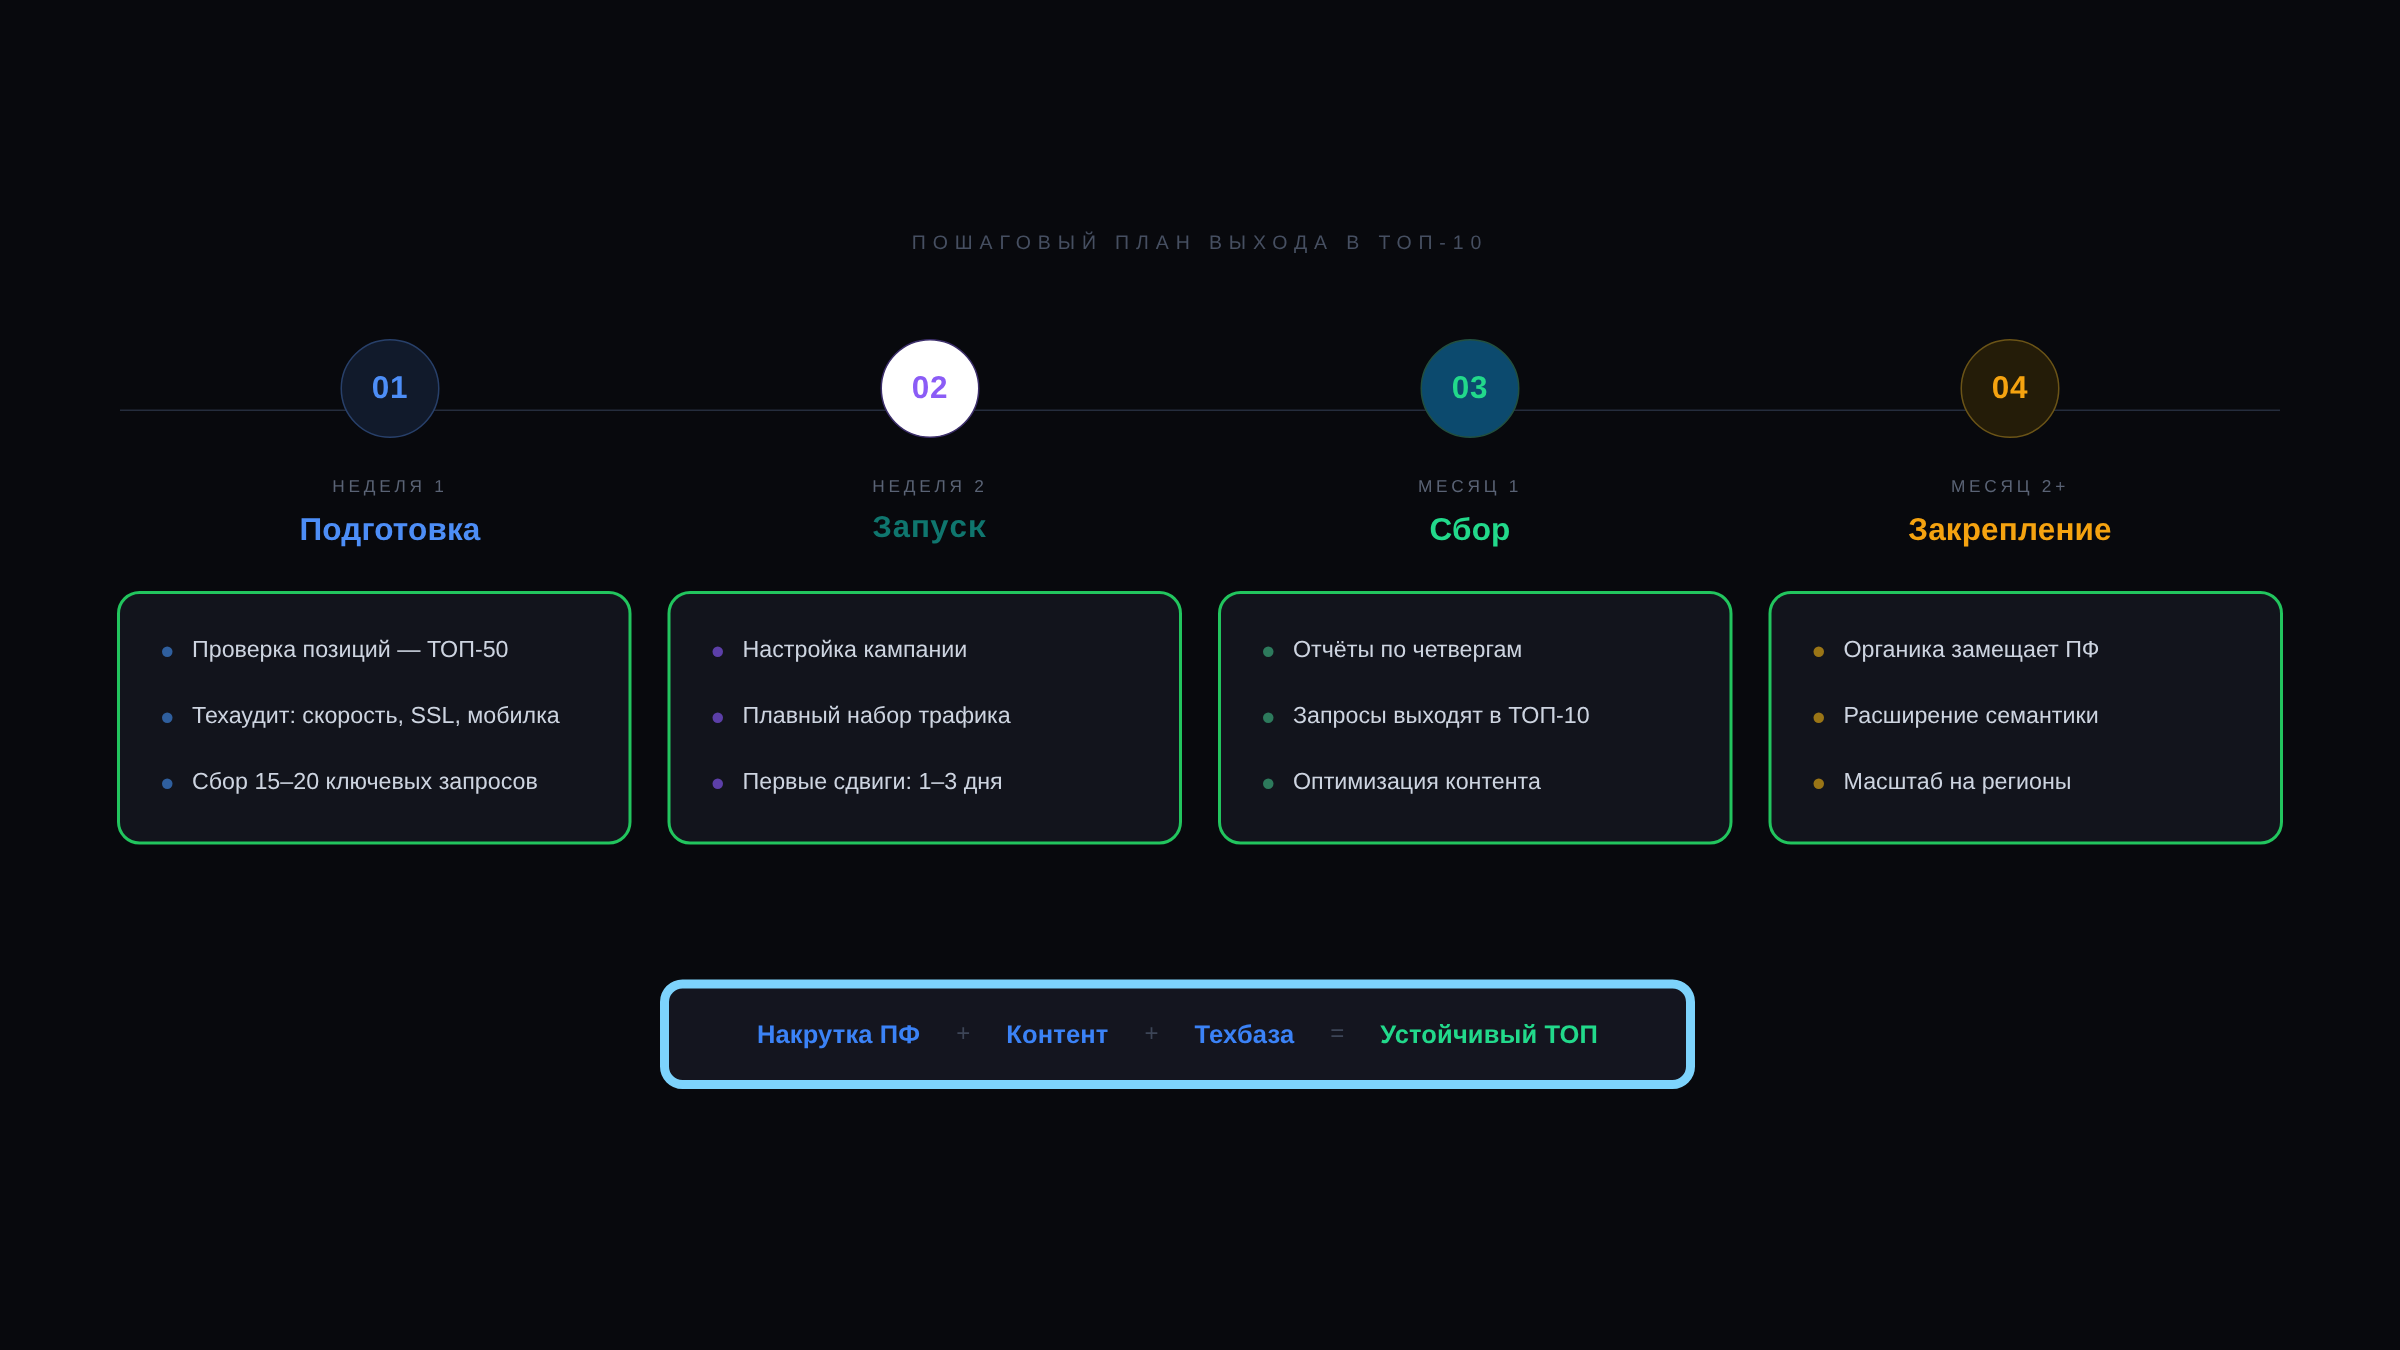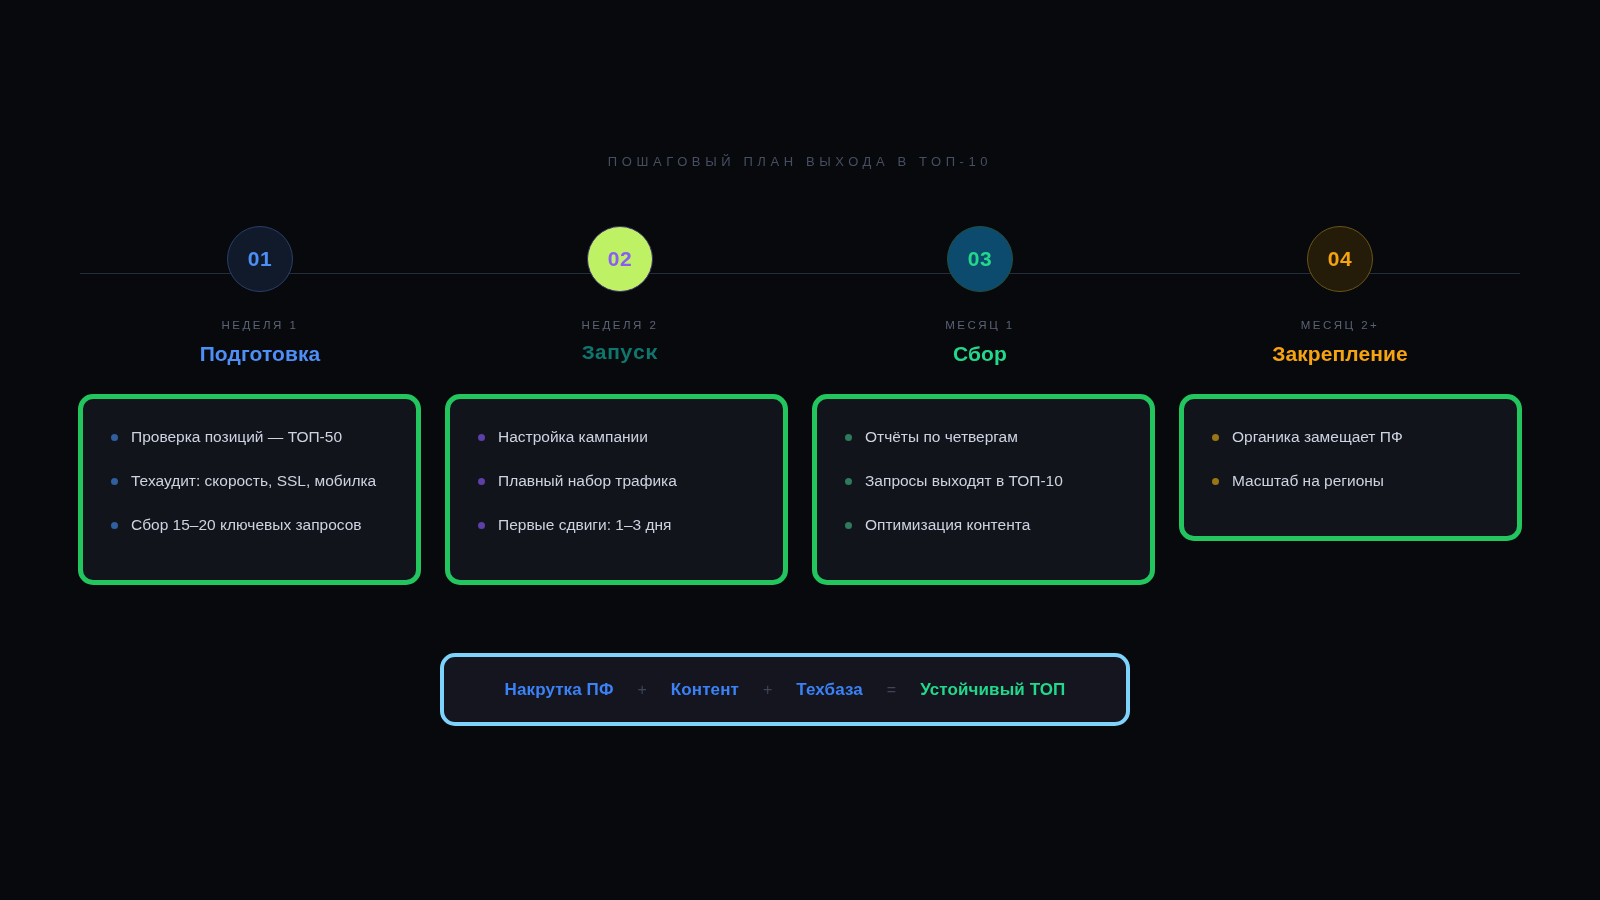--- a/index.html
+++ b/index.html
@@ -108,23 +108,23 @@
     left: 78px;
     width: 1444px;
     display: flex;
     gap: 24px;
     align-items: flex-start;
   }
 
   .card {
     flex: 1 1 0;
     background: #12141c;
-    border: 5px solid #22c55e;
+    border: 2px solid #22c55e;
     border-radius: 15px;
-    padding: 28px 26px 44px 28px;
+    padding: 28px 26px 28px 28px;
   }
 
   .card-list { list-style: none; }
 
   .card-item {
     position: relative;
     display: flex;
     align-items: flex-start;
     gap: 13px;
     font-size: 15.5px;
@@ -143,21 +143,21 @@
   }
 
   
   .formula {
     position: absolute;
     top: 653px;
     left: 440px;
     width: 690px;
     height: 73px;
     background: #14151f;
-    border: 4px solid #7dd3fc;
+    border: 6px solid #7dd3fc;
     border-radius: 15px;
     display: flex;
     align-items: center;
     justify-content: center;
     gap: 24px;
     text-align: right;
   }
 
   .formula-term {
     font-size: 17px;
@@ -180,21 +180,21 @@
 
   <div class="timeline">
     <div class="timeline-rail"></div>
     <div class="steps" id="steps-host">
         <div class="step">
           <div class="step-badge" style="background: rgb(17, 26, 43); border-color: rgb(40, 64, 106); color: rgb(77, 142, 247);">01</div>
           <div class="step-period">Неделя 1</div>
           <div class="step-title" style="color: rgb(77, 142, 247);">Подготовка</div>
         </div>
         <div class="step">
-          <div class="step-badge" style="background: #bef264; border-color: rgb(61, 47, 107); color: rgb(139, 92, 246);">02</div>
+          <div class="step-badge" style="background: #ffffff; border-color: rgb(61, 47, 107); color: rgb(139, 92, 246);">02</div>
           <div class="step-period">Неделя 2</div>
           <div class="step-title" style="color: #0f766e; font-family: Liberation Mono, monospace;">Запуск</div>
         </div>
         <div class="step">
           <div class="step-badge" style="background: #0c4a6e; border-color: rgb(35, 80, 63); color: rgb(34, 217, 139);">03</div>
           <div class="step-period">Месяц 1</div>
           <div class="step-title" style="color: rgb(34, 217, 139);">Сбор</div>
         </div>
         <div class="step">
           <div class="step-badge" style="background: rgb(36, 28, 8); border-color: rgb(107, 84, 23); color: rgb(245, 163, 16);">04</div>
@@ -251,20 +251,24 @@
             <span class="bullet" style="background: rgb(45, 122, 92);"></span>
             <span>Оптимизация контента</span>
           </li>
         </ul>
       </div>
       <div class="card">
         <ul class="card-list">
           <li class="card-item">
             <span class="bullet" style="background: rgb(154, 117, 22);"></span>
             <span>Органика замещает ПФ</span>
+          </li>
+          <li class="card-item">
+            <span class="bullet" style="background: rgb(154, 117, 22);"></span>
+            <span>Расширение семантики</span>
           </li>
           <li class="card-item">
             <span class="bullet" style="background: rgb(154, 117, 22);"></span>
             <span>Масштаб на регионы</span>
           </li>
         </ul>
       </div>
     </div>
 
   <div class="formula" id="formula-host">

